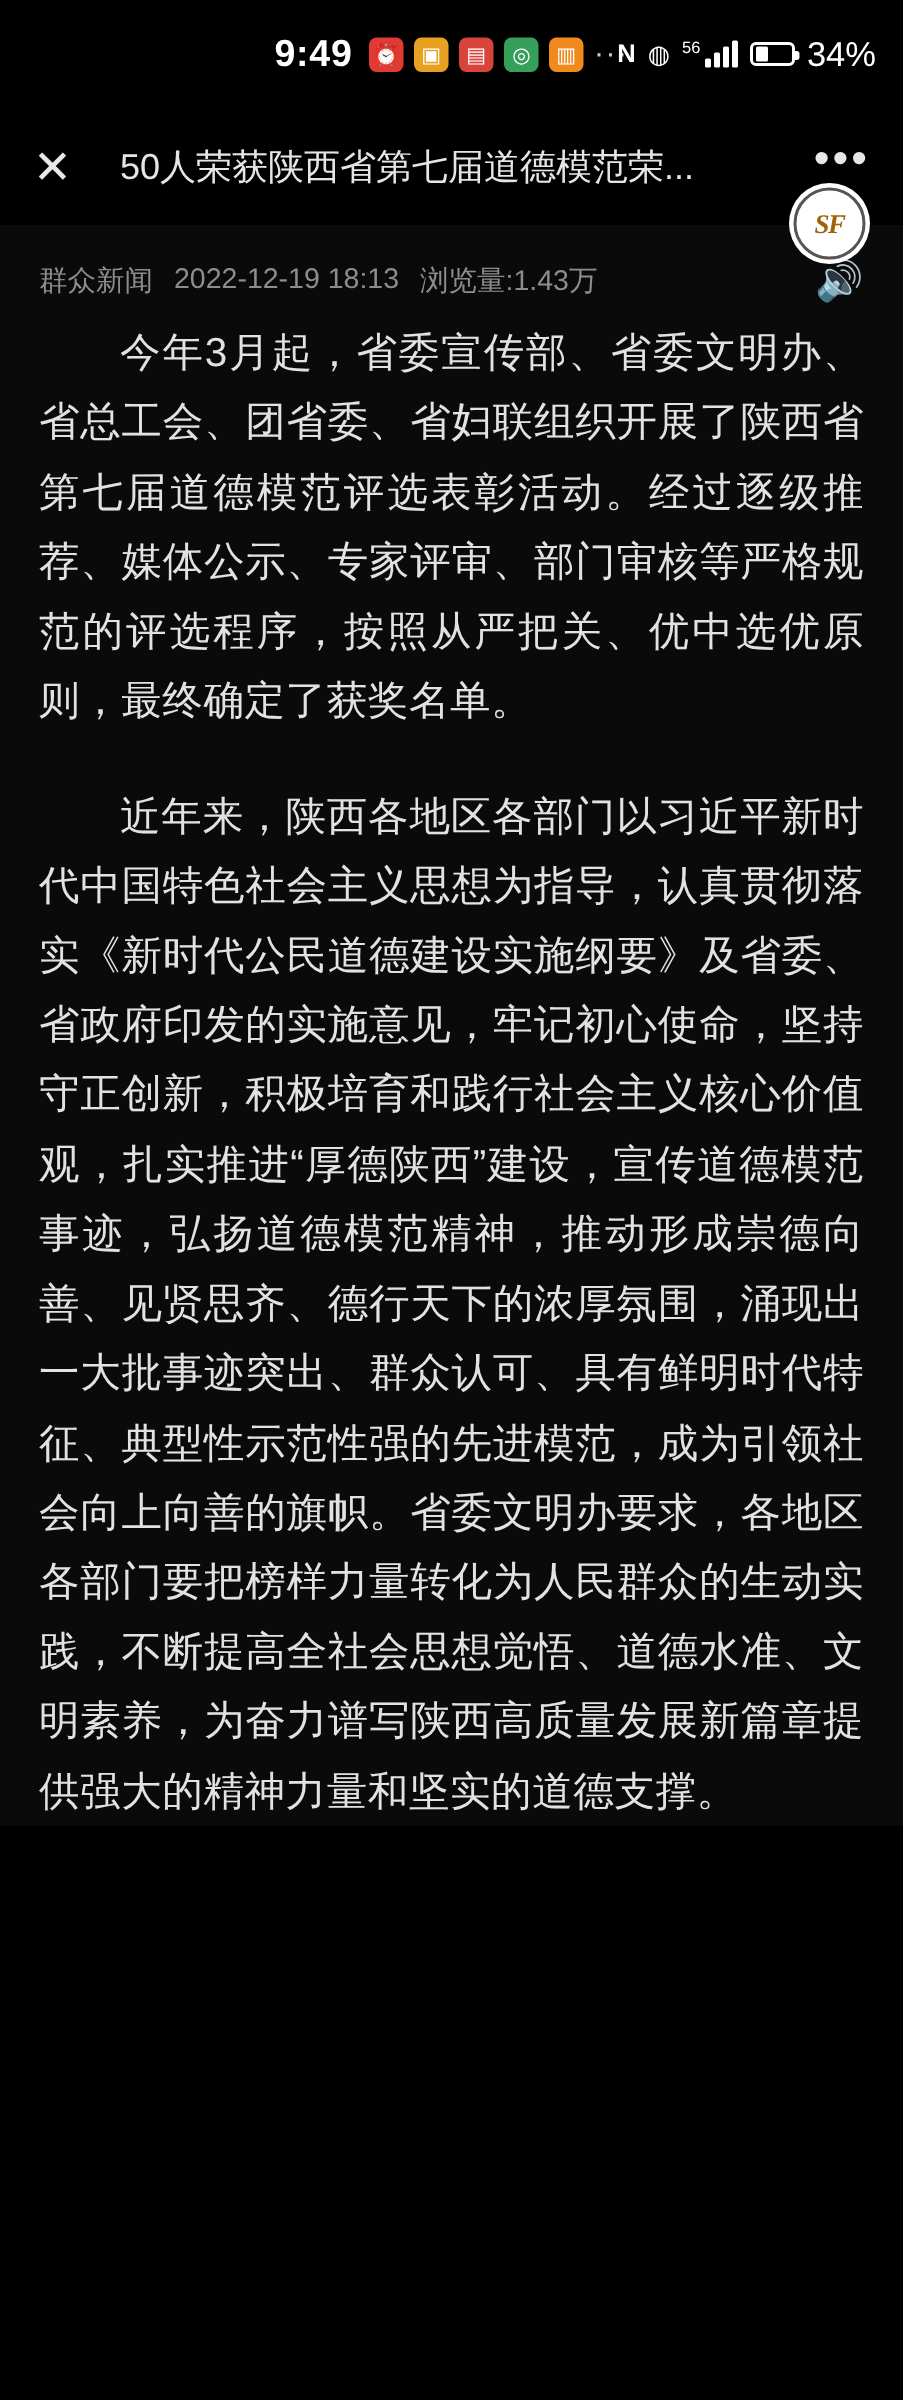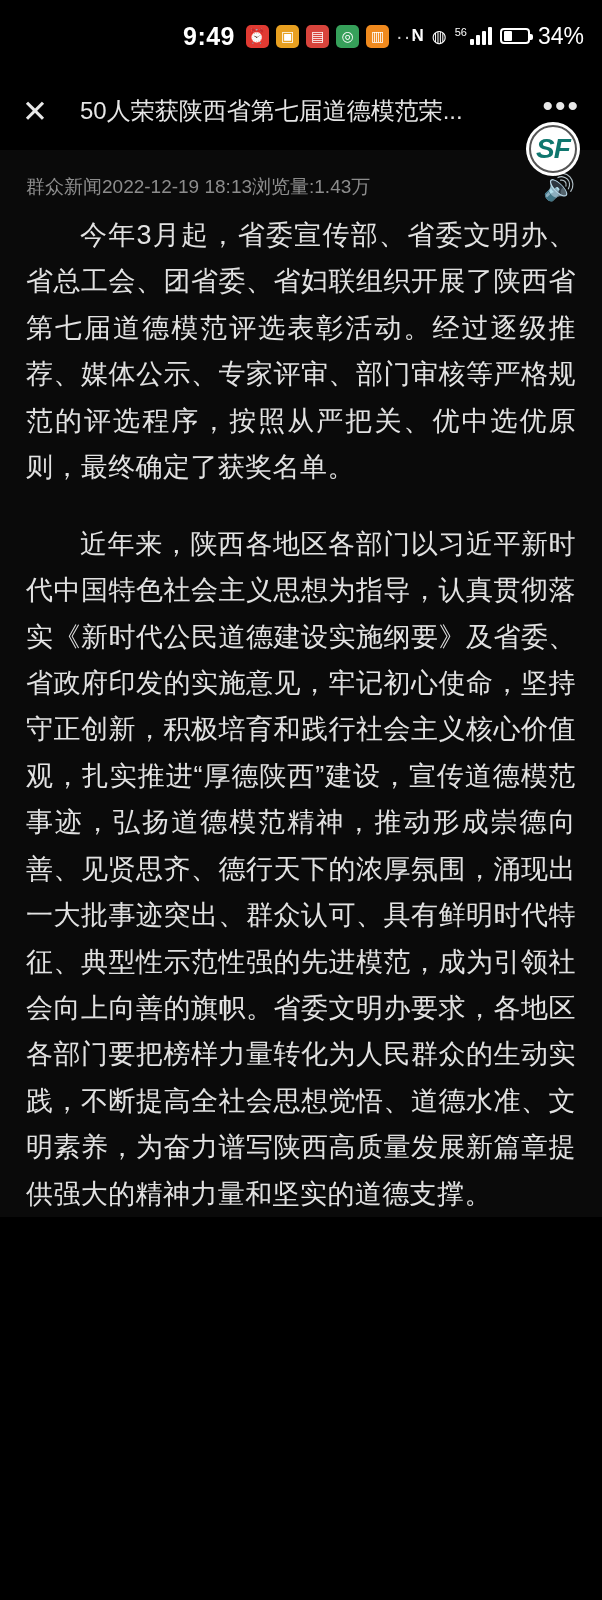--- a/index.html
+++ b/index.html
@@ -126,25 +126,25 @@
   .logo-badge {
     position: absolute;
     right: 22px;
     top: -28px;
     width: 54px; height: 54px;
     border-radius: 50%;
     background: #fff;
     display: flex; align-items: center; justify-content: center;
   }
   .logo-badge span {
-    font-family: Liberation Sans, sans-serif;
+    font-family: Liberation Serif, serif;
     font-weight: bold;
     font-style: italic;
-    font-size: 28px;
-    color: #0f766e;
+    font-size: 18px;
+    color: #a16207;
     letter-spacing: -1px;
   }
   .logo-badge:before {
     content:"";
     position:absolute;
     width: 44px; height: 44px;
     border: 2px solid #555;
     border-radius: 50%;
   }
 
@@ -156,20 +156,21 @@
     letter-spacing: 0.5px;
     margin-bottom: 32px;
     padding-right: 10px;
   }
 
   .meta-row {
     display: flex;
     align-items: center;
     color: #8d8d8d;
     font-size: 19px;
+    gap: 14px;
     margin-bottom: 12px;
     text-align: right;
   }
   .meta-row .spk {
     margin-left: auto;
     color: #d1403a;
     font-size: 26px;
     line-height: 1;
   }
   .author {

